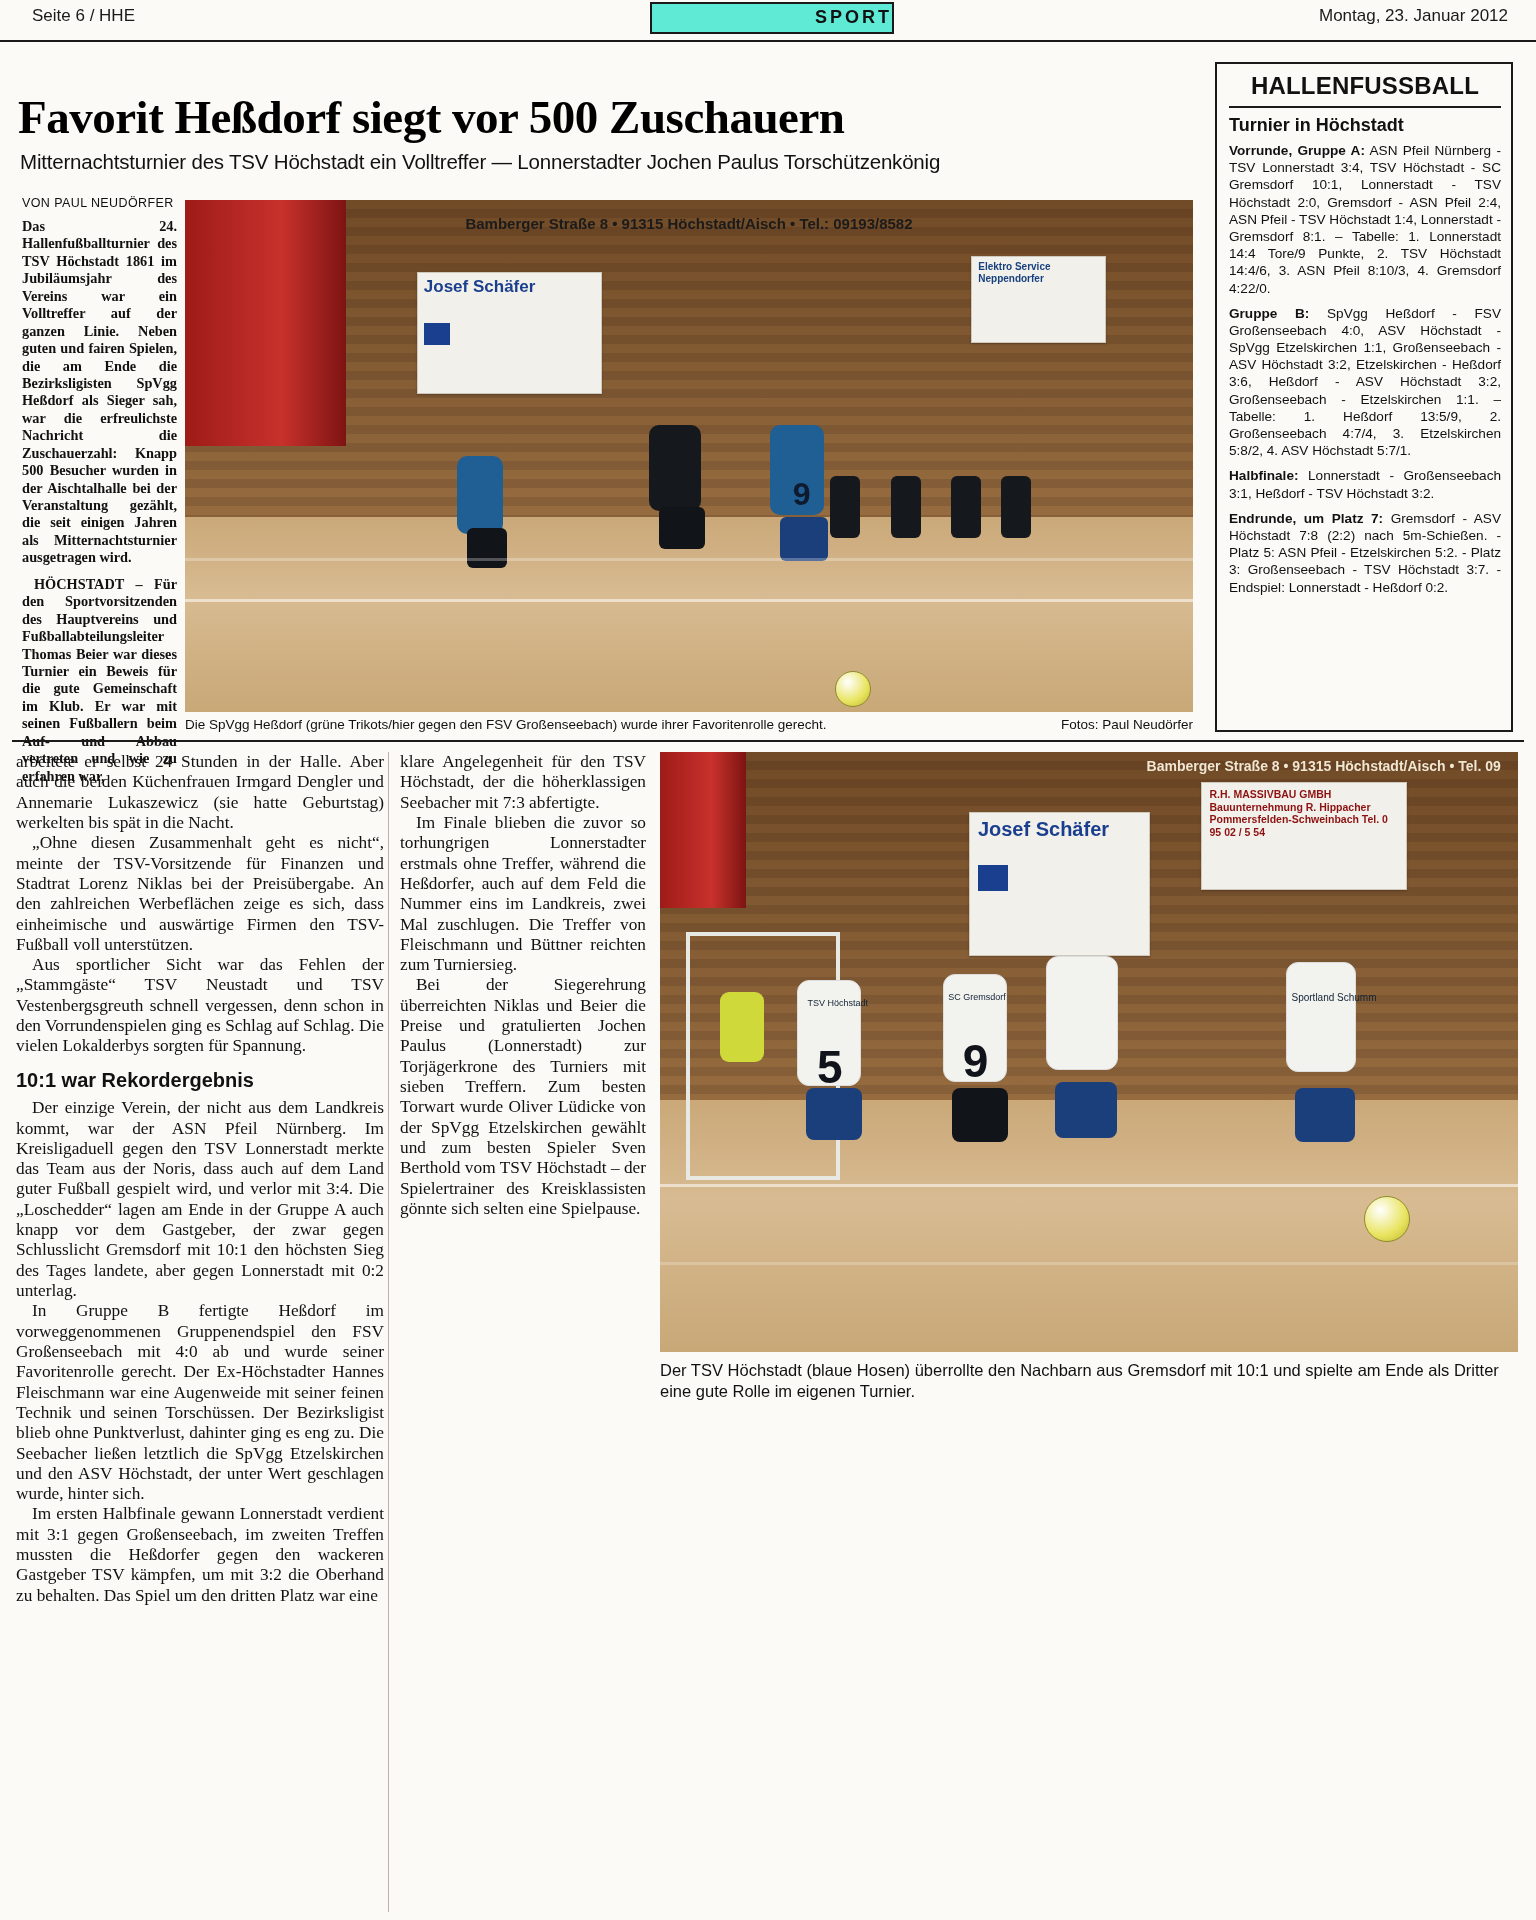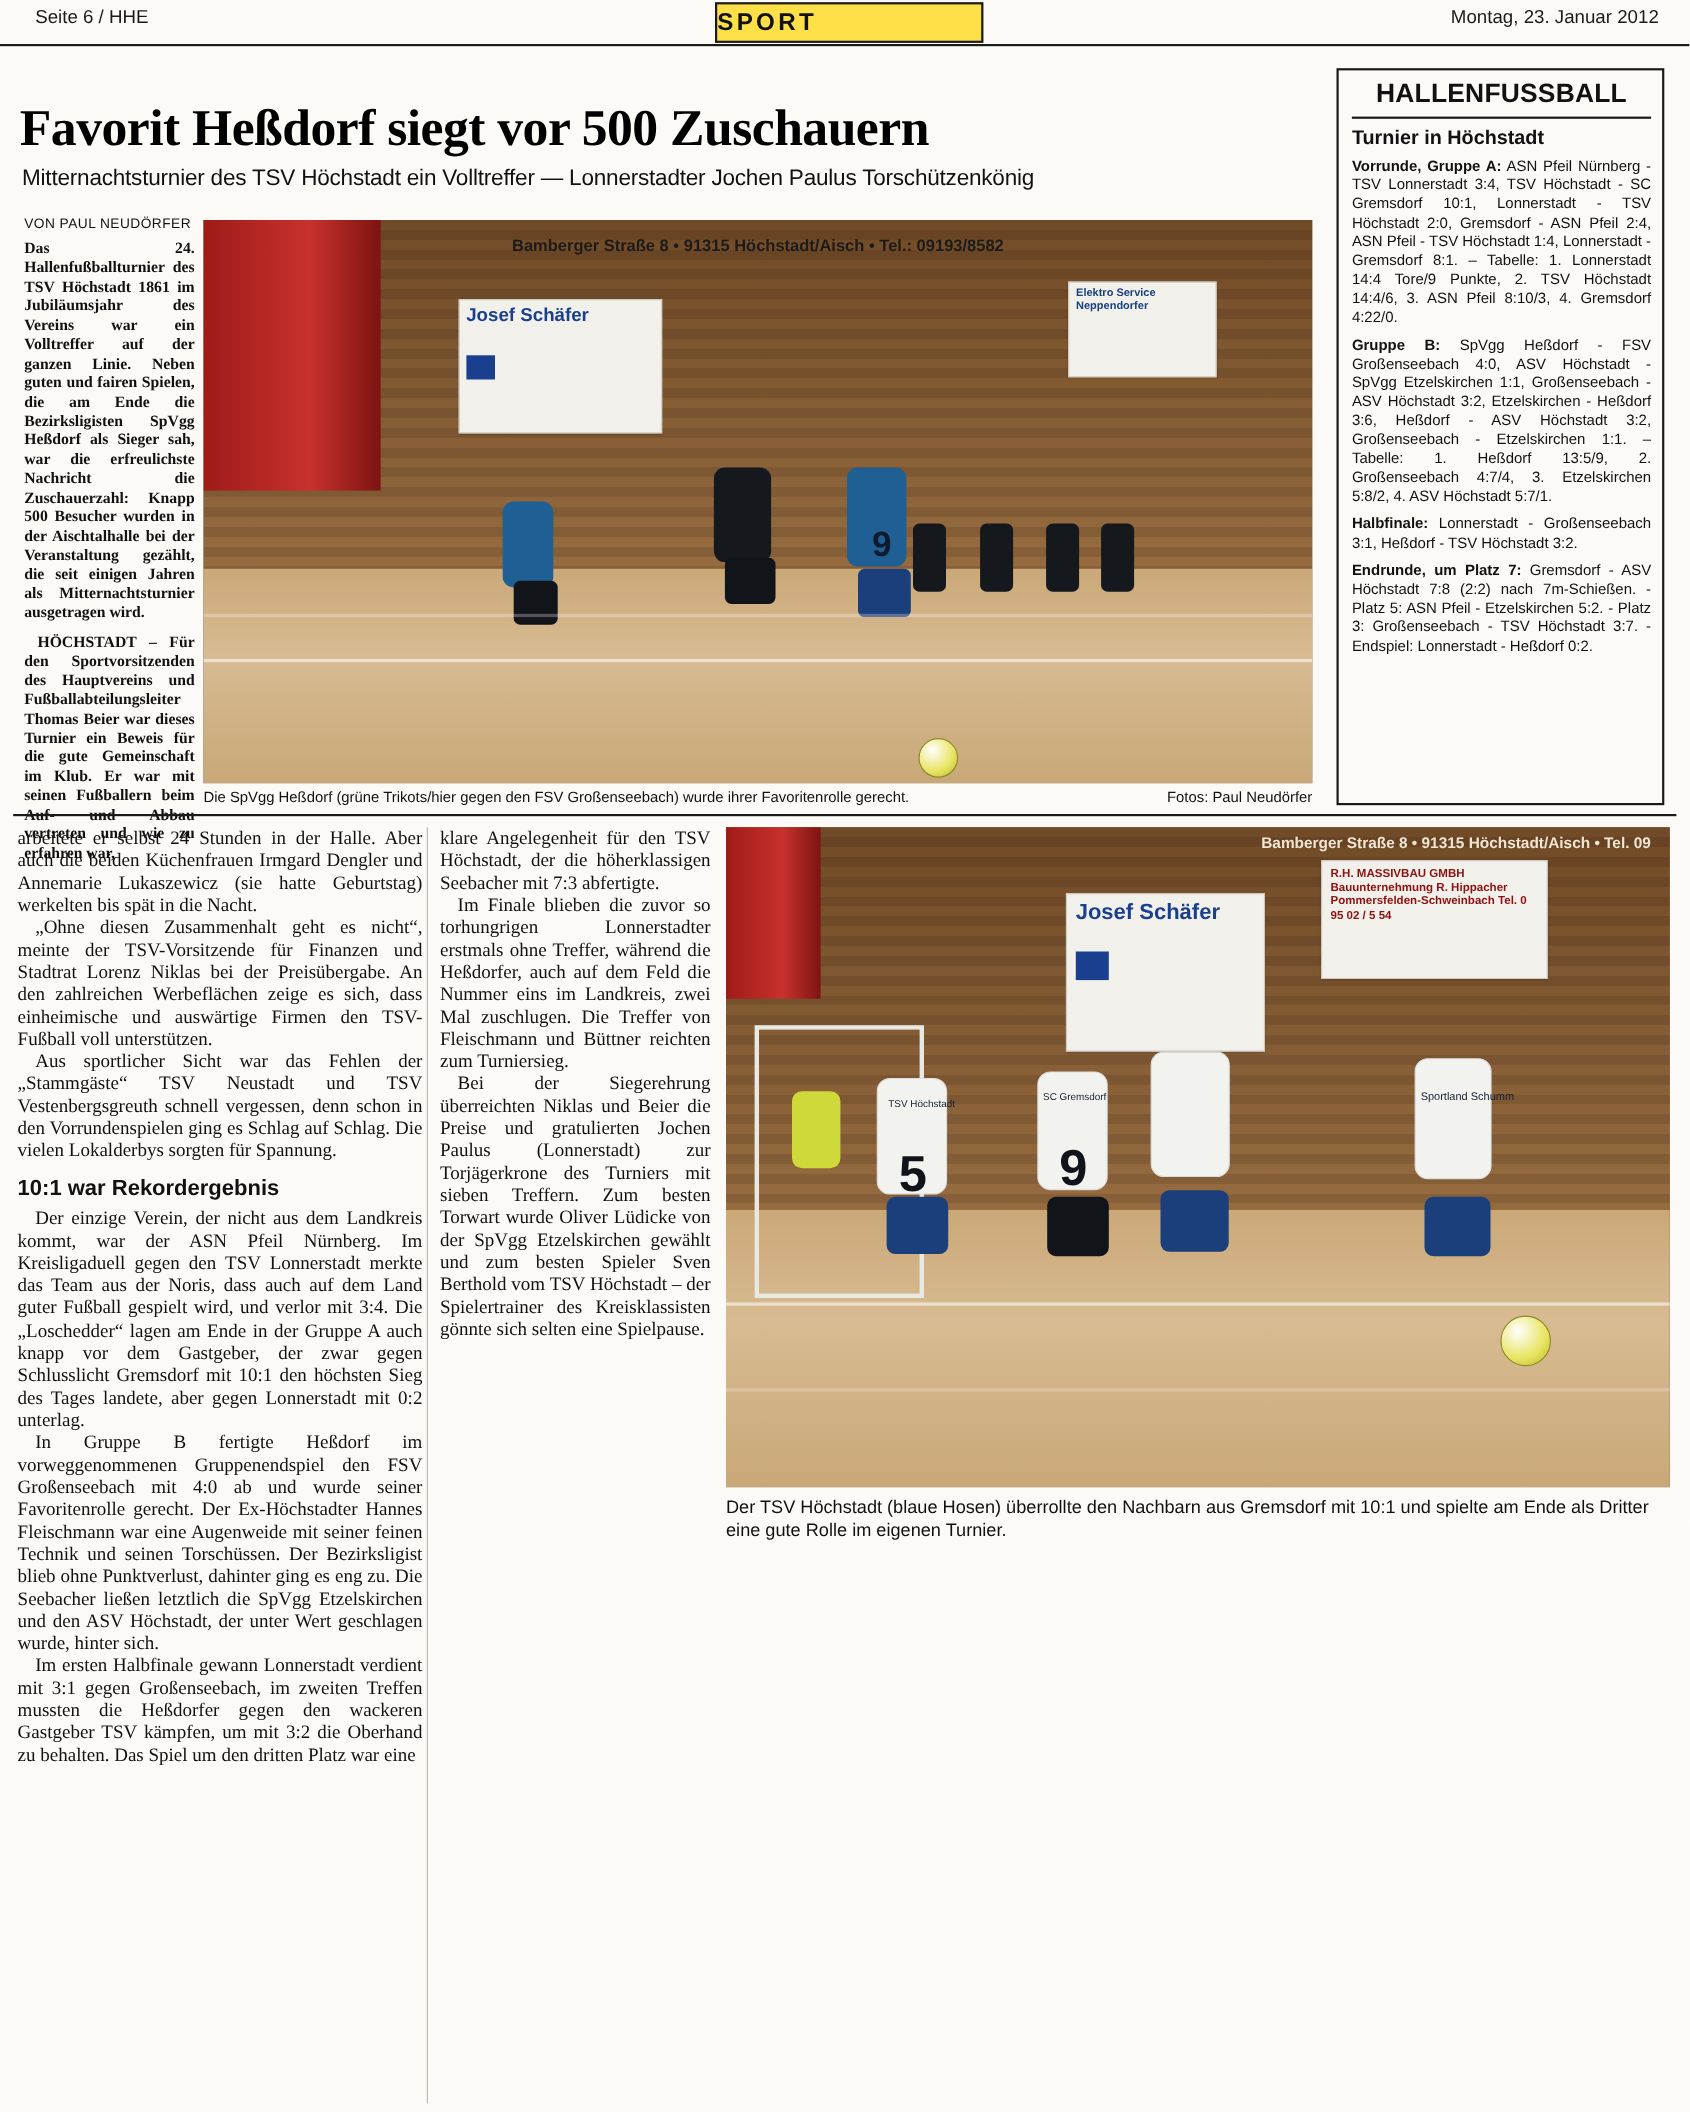--- a/index.html
+++ b/index.html
@@ -40,28 +40,28 @@
     top: 6px;
     font-family: "Liberation Sans", sans-serif;
     font-size: 17px;
     color: #1a1a1a;
   }
   .masthead .center {
     position: absolute;
     left: 650px;
     top: 2px;
     width: 240px;
-    text-align: left;
+    text-align: right;
     border: 2px solid #1a1a1a;
     padding: 3px 0 4px 0;
     font-family: "Liberation Sans", sans-serif;
     font-weight: bold;
-    font-size: 22px;
+    font-size: 18px;
     letter-spacing: 3px;
-    background: #fde047;
+    background: #5eead4;
   }
   .masthead .right {
     position: absolute;
     right: 28px;
     top: 6px;
     font-family: "Liberation Sans", sans-serif;
     font-size: 17px;
     color: #1a1a1a;
   }
 
@@ -381,21 +381,21 @@
       <p>
         <b>Vorrunde, Gruppe A:</b><span> ASN Pfeil Nürnberg - TSV Lonnerstadt 3:4, TSV Höchstadt - SC Gremsdorf 10:1, Lonnerstadt - TSV Höchstadt 2:0, Gremsdorf - ASN Pfeil 2:4, ASN Pfeil - TSV Höchstadt 1:4, Lonnerstadt - Gremsdorf 8:1. – Tabelle: 1. Lonnerstadt 14:4 Tore/9 Punkte, 2. TSV Höchstadt 14:4/6, 3. ASN Pfeil 8:10/3, 4. Gremsdorf 4:22/0.</span>
       </p>
       <p>
         <b>Gruppe B:</b><span> SpVgg Heßdorf - FSV Großenseebach 4:0, ASV Höchstadt - SpVgg Etzelskirchen 1:1, Großenseebach - ASV Höchstadt 3:2, Etzelskirchen - Heßdorf 3:6, Heßdorf - ASV Höchstadt 3:2, Großenseebach - Etzelskirchen 1:1. – Tabelle: 1. Heßdorf 13:5/9, 2. Großenseebach 4:7/4, 3. Etzelskirchen 5:8/2, 4. ASV Höchstadt 5:7/1.</span>
       </p>
       <p>
         <b>Halbfinale:</b><span> Lonnerstadt - Großenseebach 3:1, Heßdorf - TSV Höchstadt 3:2.</span>
       </p>
       <p>
-        <b>Endrunde, um Platz 7:</b><span> Gremsdorf - ASV Höchstadt 7:8 (2:2) nach 7m-Schießen. - Platz 5: ASN Pfeil - Etzelskirchen 5:2. - Platz 3: Großenseebach - TSV Höchstadt 3:7. - Endspiel: Lonnerstadt - Heßdorf 0:2.</span>
+        <b>Endrunde, um Platz 7:</b><span> Gremsdorf - ASV Höchstadt 7:8 (2:2) nach 5m-Schießen. - Platz 5: ASN Pfeil - Etzelskirchen 5:2. - Platz 3: Großenseebach - TSV Höchstadt 3:7. - Endspiel: Lonnerstadt - Heßdorf 0:2.</span>
       </p>
     </div>
   </div>
 
   <div class="hr-top"></div>
   <div class="col-divider"></div>
 
   <div class="col" id="col1">
     <p class="noind">arbeitete er selbst 24 Stunden in der Halle. Aber auch die beiden Küchenfrauen Irmgard Dengler und Annemarie Lukaszewicz (sie hatte Geburtstag) werkelten bis spät in die Nacht.</p>
     <p>„Ohne diesen Zusammenhalt geht es nicht“, meinte der TSV-Vorsitzende für Finanzen und Stadtrat Lorenz Niklas bei der Preisübergabe. An den zahlreichen Werbeflächen zeige es sich, dass einheimische und auswärtige Firmen den TSV- Fußball voll unterstützen.</p>

